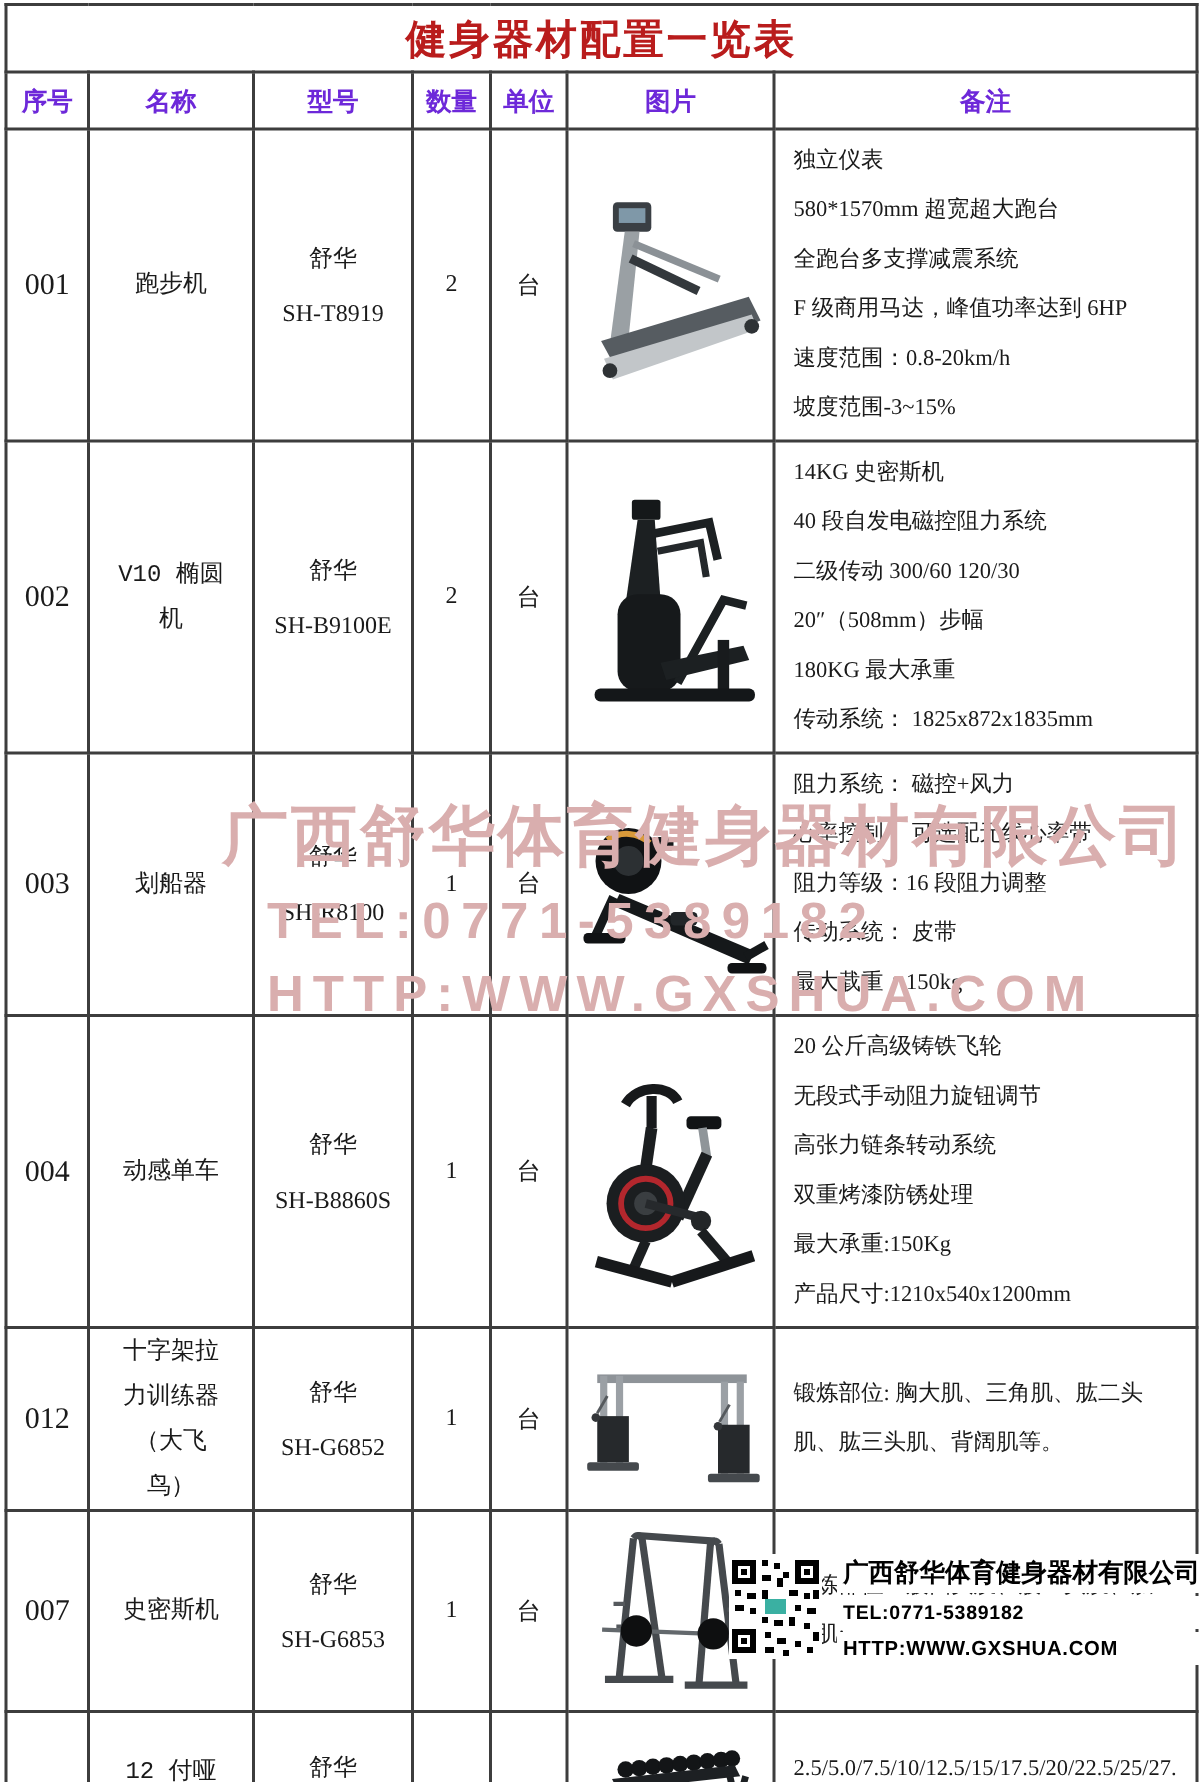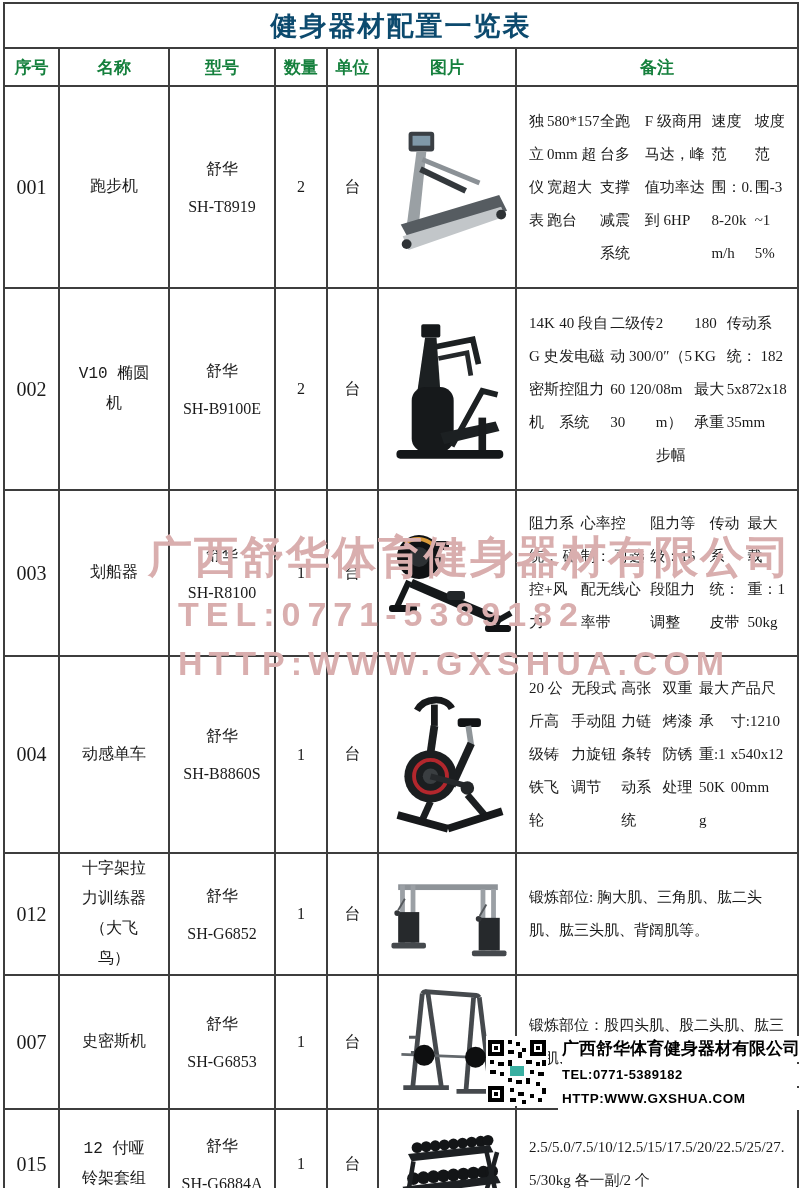--- a/index.html
+++ b/index.html
@@ -11,37 +11,37 @@
   .page { position:absolute; left:0; top:0; width:800px; height:1188px; background:#fff; }
 
   table.grid {
     position:absolute; left:3px; top:2px; width:794px;
     border-collapse:collapse; table-layout:fixed;
   }
   table.grid td, table.grid th { border:2px solid #3d3d3d; vertical-align:middle; text-align:center; overflow:hidden; }
 
   .title-cell {
     height:45px; font-family:"Liberation Sans","DejaVu Sans",sans-serif;
-    font-weight:bold; font-size:27px; letter-spacing:2px; color:#0c4a6e;
+    font-weight:bold; font-size:27px; letter-spacing:2px; color:#b91c1c;
   }
   tr.header-row th {
     height:38px; font-family:"Liberation Sans","DejaVu Sans",sans-serif;
-    font-weight:bold; font-size:17px; color:#15803d;
+    font-weight:bold; font-size:17px; color:#6d28d9;
   }
 
   td.c-no   { font-size:20px; }
   td.c-name { font-size:16px; padding:0 16px; line-height:30px;font-family:Liberation Mono, monospace; }
   td.c-model{ font-size:16px;margin-left:40px; }
   td.c-model .model-brand { margin-bottom:18px; }
   td.c-qty, td.c-unit { font-size:16px; }
   td.c-img  { padding:4px; }
   td.c-img svg { display:block; margin:0 auto; }
 
   td.c-remark { padding:4px 10px 4px 12px; }
-  .remark-wrap { display:flex; flex-direction:row; justify-content:flex-end; height:100%; text-align:left; }
+  .remark-wrap { display:flex; flex-direction:column; justify-content:flex-end; height:100%; text-align:left; }
   .remark-line { font-size:15px; line-height:33px; word-break:break-all; }
 
   
   .watermark {
     position:absolute; left:148px; top:528px; pointer-events:none;
     font-family:"Liberation Sans","DejaVu Sans",sans-serif; font-weight:bold;
     color:#d9aeae; z-index:2;
   }
   .wm-line1 { font-size:44px; letter-spacing:2px; white-space:nowrap; }
   .wm-line2 { font-size:34px; letter-spacing:7px; margin:8px 0 0 30px; white-space:nowrap; }

